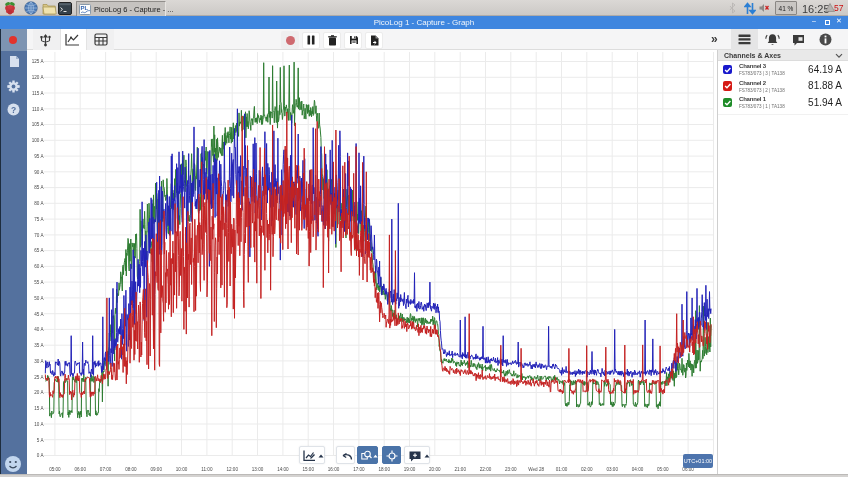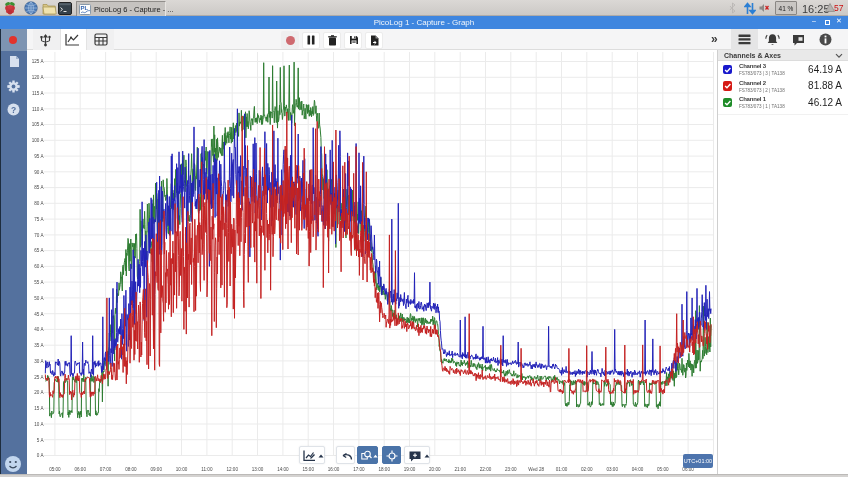--- a/index.html
+++ b/index.html
@@ -234,21 +234,21 @@
     <div class="chval">81.88 A</div>
 </div>
 <div class="chrow" style="top:94.5px">
  <div class="cbox" style="background:#1e8c28">
       <svg width="9.5" height="9.5" viewBox="0 0 10 10">
         <path d="M2.2,5.2 l2,2 3.6,-4" stroke="#fff" stroke-width="1.5" fill="none"></path>
       </svg>
     </div>
  <div class="chname">Channel 1</div>
     <div class="chsub">FS783/073 | 1 | TA138</div>
-    <div class="chval">46.12 A</div>
+    <div class="chval">51.94 A</div>
 </div>
 
 <svg id="graph" width="690" height="424" viewBox="0 0 690 424">
 <g stroke="#ebebeb" stroke-width="1">
 <line x1="27.9" y1="2" x2="27.9" y2="405.5"></line>
 <line x1="53.2" y1="2" x2="53.2" y2="405.5"></line>
 <line x1="78.6" y1="2" x2="78.6" y2="405.5"></line>
 <line x1="103.9" y1="2" x2="103.9" y2="405.5"></line>
 <line x1="129.2" y1="2" x2="129.2" y2="405.5"></line>
 <line x1="154.5" y1="2" x2="154.5" y2="405.5"></line>

